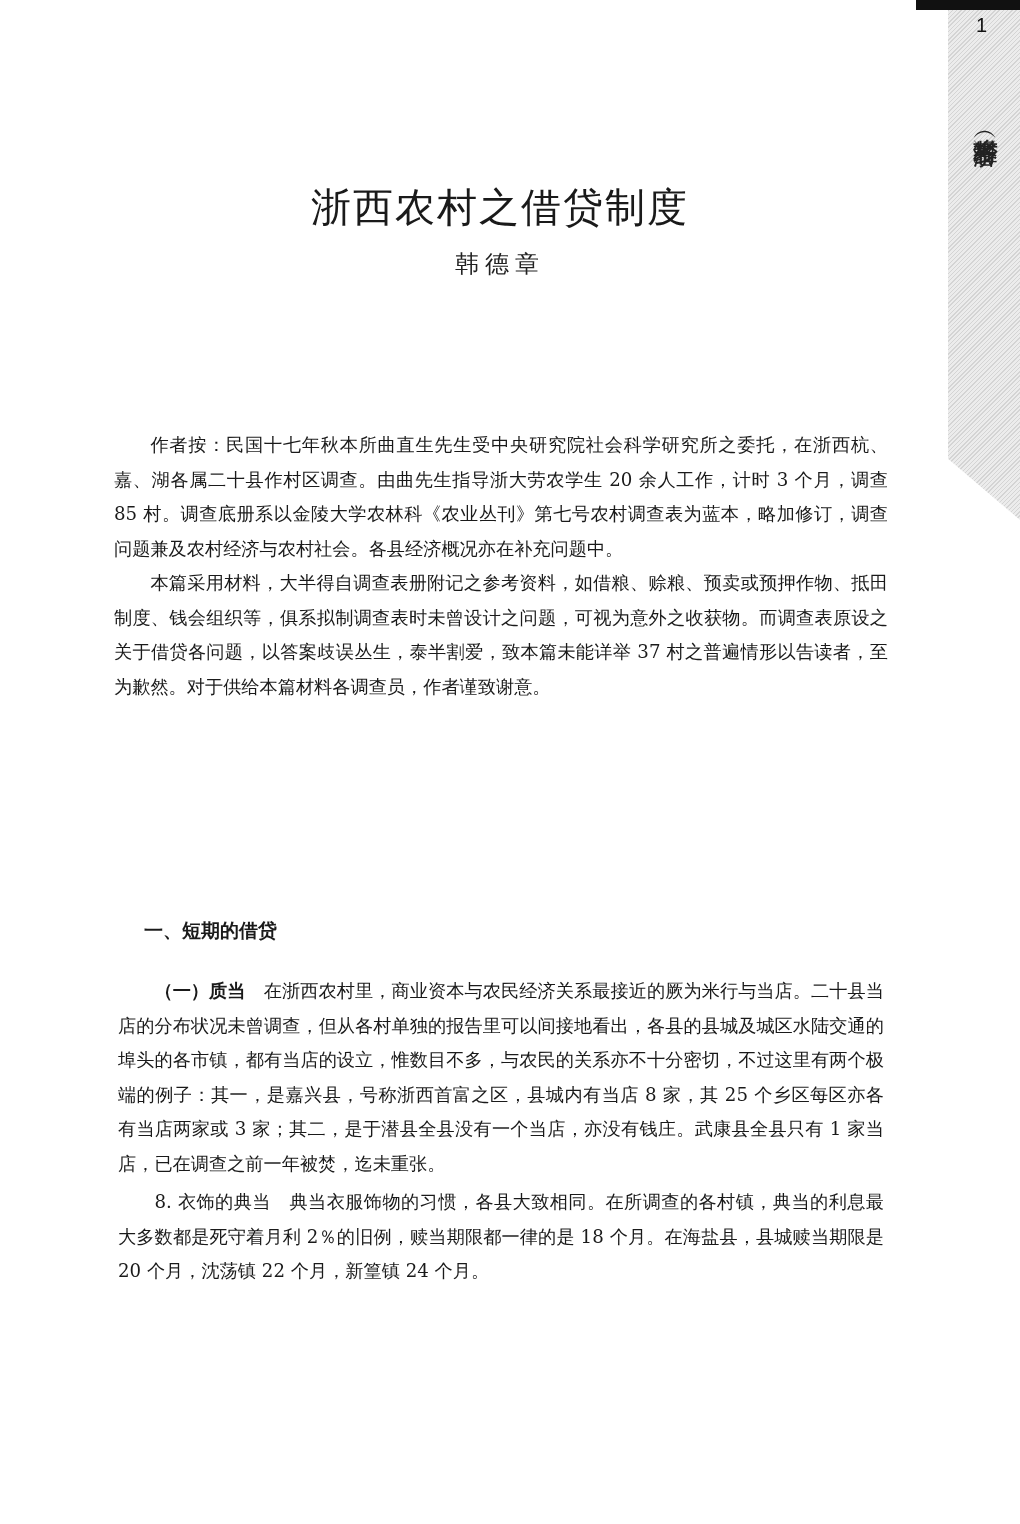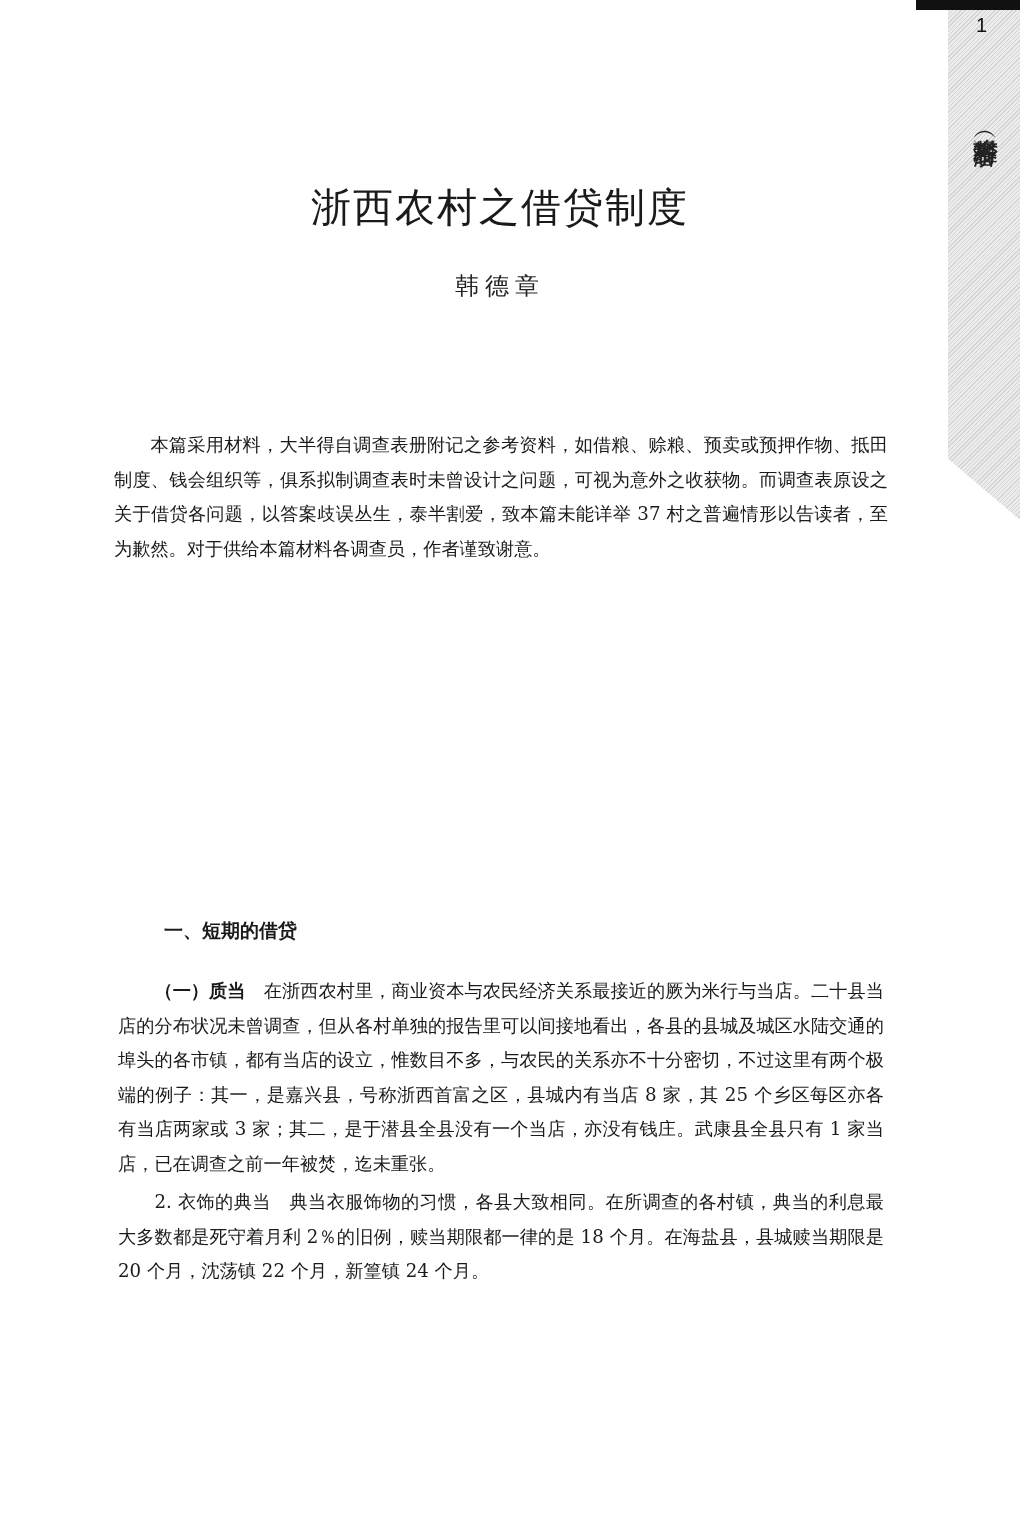--- a/index.html
+++ b/index.html
@@ -7,42 +7,43 @@
          font-family:"DejaVu Serif","Liberation Serif",serif; color:#1a1a1a; }
   .top-bar { position:absolute; left:916px; top:0; width:104px; height:10px; background:#111; }
   .side-tab { position:absolute; left:948px; top:10px; width:72px; height:510px;
     background: repeating-linear-gradient(135deg, #d4d4d4 0px, #d4d4d4 1px, #ececec 1px, #ececec 3px);
     clip-path: polygon(0 0, 100% 0, 100% 100%, 0 88%); }
   .page-number { position:absolute; left:976px; top:14px; font-size:20px; font-family:"Liberation Sans",sans-serif; color:#111; }
   .volume-label { position:absolute; left:970px; top:118px; width:30px; font-size:25px; line-height:30px;
     writing-mode:vertical-rl; color:#222; letter-spacing:1px; font-family:"DejaVu Sans",sans-serif; }
   .title { position:absolute; left:0; width:1000px; top:180px; text-align:center; font-size:40px;
     font-family:"DejaVu Sans",sans-serif; letter-spacing:2px; color:#1a1a1a; }
-  .author { position:absolute; left:0; width:1000px; top:270px; text-align:center; font-size:24px; letter-spacing:6px; color:#222; }
+  .author { position:absolute; left:0; width:1000px; top:248px; text-align:center; font-size:24px; letter-spacing:6px; color:#222; }
   .body-text { position:absolute; left:114px; width:774px; top:428px; font-size:18.2px; line-height:34.5px; text-align:justify; }
   .body-text p { margin:0; text-indent:2em; }
-  .section-heading { position:absolute; left:164px; top:918px; font-size:19px; font-weight:bold; font-family:Liberation Mono, monospace; }
+  .section-heading { position:absolute; left:144px; top:918px; font-size:19px; font-weight:bold; font-family:Liberation Mono, monospace; }
   .body-text-2 { position:absolute; left:114px; width:774px; top:970px; font-size:18.2px; line-height:34.5px; text-align:justify; }
   .body-text-2 p { margin:4px; text-indent:2em; }
   .sub-label { font-weight:bold; font-family:"DejaVu Sans",sans-serif; }
   .gap { display:inline-block; width:1em; }
 </style>
 </head>
 <body>
 
 <div class="top-bar"></div>
 <div class="side-tab"></div>
 <div class="page-number">1</div>
 <div class="volume-label">乡村经济卷（下）</div>
 
 <h1 class="title" style="margin:0;font-weight:normal;">浙西农村之借贷制度</h1>
 <div class="author">韩德章</div>
 
 <div class="body-text">
+  <p>作者按：民国十七年秋本所曲直生先生受中央研究院社会科学研究所之委托，在浙西杭、嘉、湖各属二十县作村区调查。由曲先生指导浙大劳农学生 20 余人工作，计时 3 个月，调查 85 村。调查底册系以金陵大学农林科《农业丛刊》第七号农村调查表为蓝本，略加修订，调查问题兼及农村经济与农村社会。各县经济概况亦在补充问题中。</p>
   <p>本篇采用材料，大半得自调查表册附记之参考资料，如借粮、赊粮、预卖或预押作物、抵田制度、钱会组织等，俱系拟制调查表时未曾设计之问题，可视为意外之收获物。而调查表原设之关于借贷各问题，以答案歧误丛生，泰半割爱，致本篇未能详举 37 村之普遍情形以告读者，至为歉然。对于供给本篇材料各调查员，作者谨致谢意。</p>
 </div>
 
 <div class="section-heading">一、短期的借贷</div>
 
 <div class="body-text-2">
   <p><span class="sub-label">（一）质当</span><span class="gap"></span><span>在浙西农村里，商业资本与农民经济关系最接近的厥为米行与当店。二十县当店的分布状况未曾调查，但从各村单独的报告里可以间接地看出，各县的县城及城区水陆交通的埠头的各市镇，都有当店的设立，惟数目不多，与农民的关系亦不十分密切，不过这里有两个极端的例子：其一，是嘉兴县，号称浙西首富之区，县城内有当店 8 家，其 25 个乡区每区亦各有当店两家或 3 家；其二，是于潜县全县没有一个当店，亦没有钱庄。武康县全县只有 1 家当店，已在调查之前一年被焚，迄未重张。</span></p>
-  <p><span>2. 衣饰的典当</span><span class="gap"></span><span>典当衣服饰物的习惯，各县大致相同。在所调查的各村镇，典当的利息最大多数都是死守着月利 2％的旧例，赎当期限都一律的是 18 个月。在海盐县，县城赎当期限是 20 个月，沈荡镇 22 个月，新篁镇 24 个月。</span></p>
+  <p><span>8. 衣饰的典当</span><span class="gap"></span><span>典当衣服饰物的习惯，各县大致相同。在所调查的各村镇，典当的利息最大多数都是死守着月利 2％的旧例，赎当期限都一律的是 18 个月。在海盐县，县城赎当期限是 20 个月，沈荡镇 22 个月，新篁镇 24 个月。</span></p>
 </div>
 
 </body></html>

